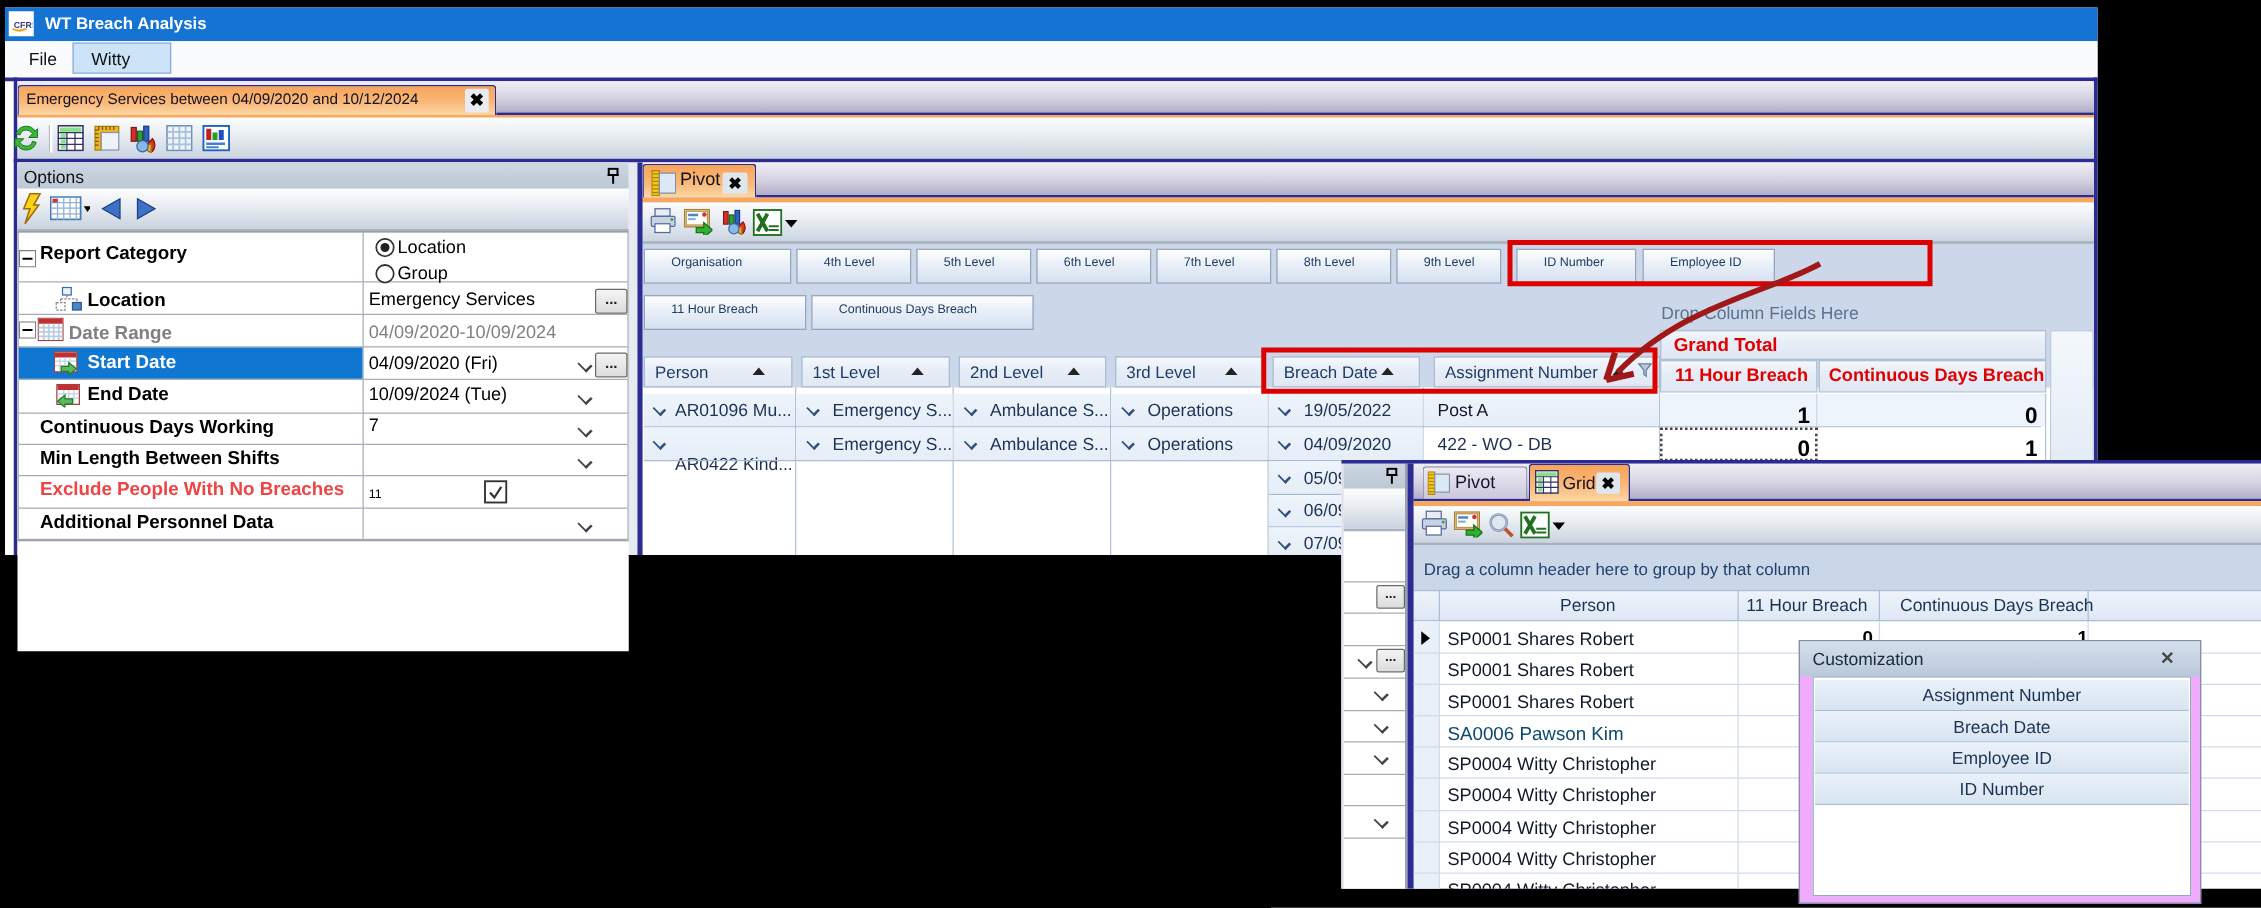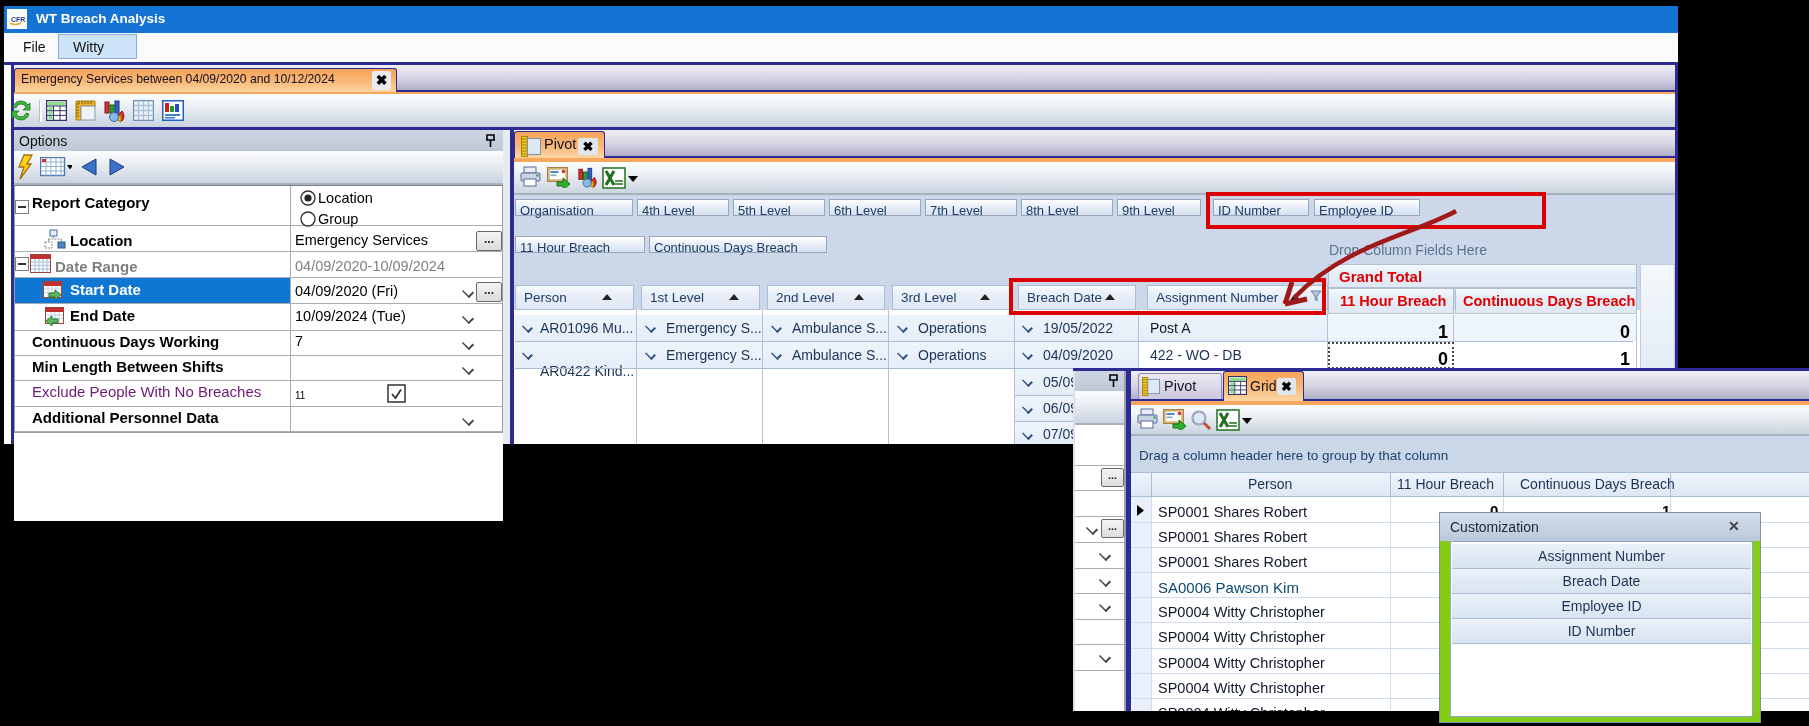--- a/index.html
+++ b/index.html
@@ -5,21 +5,21 @@
 .tx{position:absolute;white-space:nowrap;}
 .grad-strip{background:linear-gradient(#efeef4,#d5d2e2 55%,#b0adc8);}
 .grad-tool{background:linear-gradient(#fcfdfe,#e8ecf1 45%,#c9d3df);}
 .grad-hdr{background:linear-gradient(#cdd6e2,#bdc8d6);}
 .grad-orange{background:linear-gradient(#f7a45a,#f9b878 55%,#fcd7a4);}
 .grad-cell{background:linear-gradient(#f4f8fc,#e6edf7 40%,#dfe8f4);}
 .navy{background:#2b2b92;}
 .dots{position:absolute;background:linear-gradient(#f4f4f4,#dcdcdc);border:1px solid #6a6a6a;border-radius:2px;text-align:center;font-weight:bold;color:#222;}
 .chevd{width:8px;height:8px;border-right:2px solid #444;border-bottom:2px solid #444;transform:rotate(45deg) scale(1,0.72);}
 .cv{position:absolute;width:7px;height:7px;border-right:2px solid #30507e;border-bottom:2px solid #30507e;transform:rotate(45deg) scale(1,0.7);}
-.fbtn{position:absolute;height:17px;box-sizing:border-box;border:1px solid #97a6bb;background:linear-gradient(#feffff,#e9eff8 45%,#d5e1f0);color:#1e3c64;font-size:13px;line-height:22px;padding-left:4px;}
+.fbtn{position:absolute;height:28px;box-sizing:border-box;border:1px solid #97a6bb;background:linear-gradient(#feffff,#e9eff8 45%,#d5e1f0);color:#1e3c64;font-size:10px;line-height:22px;padding-left:21px;}
 .phdr{position:absolute;height:25px;box-sizing:border-box;border:1px solid #a9bcd4;background:linear-gradient(#f6f9fd,#e8eef8 40%,#dfe8f4);color:#1e3c64;font-size:13.5px;line-height:23px;padding-left:8px;}
 .pcell{position:absolute;height:25px;box-sizing:border-box;background:linear-gradient(#eef4fb,#e5edf8);color:#1c3254;font-size:14px;line-height:24px;}
 .st{position:absolute;width:0;height:0;border-left:5px solid transparent;border-right:5px solid transparent;border-bottom:6px solid #222;}
 </style></head><body>
 
 <div class="a" id="mainwin" style="left:4px;top:6px;width:1674px;height:438px;background:#fff;">
 
   <div class="a" style="left:0;top:0;width:1674px;height:27px;background:#1573d3;"></div>
   <div class="a" style="left:3px;top:3px;width:20px;height:20px;background:#fff;"></div>
   <svg class="a" style="left:4px;top:6px;" width="18" height="14" viewBox="0 0 18 14">
@@ -247,21 +247,21 @@
     <div class="a chevd" style="left:449px;top:183px;"></div>
 
     <div class="tx" style="left:18px;top:203px;font-size:15px;font-weight:bold;color:#000;">Continuous Days Working</div>
     <div class="tx" style="left:281px;top:203px;font-size:14.5px;color:#000;">7</div>
     <div class="a chevd" style="left:449px;top:209px;"></div>
 
     <div class="tx" style="left:18px;top:228px;font-size:15px;font-weight:bold;color:#000;">Min Length Between Shifts</div>
     <div class="tx" style="left:281px;top:228px;font-size:10px;color:#000;margin-top:32px;">11</div>
     <div class="a chevd" style="left:449px;top:234px;"></div>
 
-    <div class="tx" style="left:18px;top:253px;font-size:15px;font-weight:normal;color:#701a75;text-align:right;">Exclude People With No Breaches</div>
+    <div class="tx" style="left:18px;top:253px;font-size:15px;font-weight:bold;color:#ef4444;text-align:right;">Exclude People With No Breaches</div>
     <svg class="a" style="left:373px;top:254px;" width="20" height="20" viewBox="0 0 20 20">
         <rect x="1" y="1" width="17" height="17" fill="#fff" stroke="#333" stroke-width="1.5"></rect>
         <path d="M5 10 l3.5 4 L14 5.5" stroke="#333" stroke-width="1.8" fill="none"></path>
       </svg>
 
     <div class="tx" style="left:18px;top:279px;font-size:15px;font-weight:bold;color:#000;">Additional Personnel Data</div>
     <div class="a chevd" style="left:449px;top:285px;"></div>
   </div>
 
   <div class="a" style="left:499px;top:124px;width:7px;height:314px;background:#e7eaf2;"></div>
@@ -566,21 +566,21 @@
   <div class="tx" style="left:85px;top:287px;font-size:14.5px;color:#10182a;">SP0004 Witty Christopher</div>
   <div class="tx" style="left:85px;top:312px;font-size:14.5px;color:#10182a;">SP0004 Witty Christopher</div>
   <div class="tx" style="left:85px;top:337px;font-size:14.5px;color:#10182a;">SP0004 Witty Christopher</div>
   <svg class="a" style="left:63px;top:136px;" width="9" height="13" viewBox="0 0 9 13">
       <path d="M1 1 L8 6.5 L1 12 Z" fill="#000"></path>
     </svg>
   <div class="tx" style="left:417px;top:134px;font-size:15px;font-weight:bold;color:#000;">0</div>
   <div class="tx" style="left:589px;top:134px;font-size:15px;font-weight:bold;color:#000;">1</div>
 </div>
 
-<div class="a" id="dlg" style="left:1439px;top:512px;width:322px;height:211px;background:#84cc16;border:1px solid #7e90a5;box-sizing:border-box;">
+<div class="a" id="dlg" style="left:1439px;top:512px;width:322px;height:211px;background:#f0abfc;border:1px solid #7e90a5;box-sizing:border-box;">
   <div class="a" style="left:0;top:0;width:320px;height:28px;background:linear-gradient(#d4dfeb,#b9c8da);"></div>
   <div class="tx" style="left:10px;top:6px;font-size:14px;color:#1a2a3a;">Customization</div>
   <div class="tx" style="left:288px;top:5px;font-size:14px;font-weight:bold;color:#444;">✕</div>
   <div class="a" style="left:10px;top:28px;width:303px;height:176px;background:#fff;border:1px solid #93a9bf;box-sizing:border-box;"></div>
   <div class="a" style="left:12px;top:31px;width:299px;height:25px;background:linear-gradient(#eaf1f9,#d8e4f1);border-bottom:1px solid #a9bcd0;box-sizing:border-box;text-align:center;font-size:14px;color:#1c3254;line-height:24px;">Assignment Number</div>
   <div class="a" style="left:12px;top:56px;width:299px;height:25px;background:linear-gradient(#eaf1f9,#d8e4f1);border-bottom:1px solid #a9bcd0;box-sizing:border-box;text-align:center;font-size:14px;color:#1c3254;line-height:24px;">Breach Date</div>
   <div class="a" style="left:12px;top:81px;width:299px;height:25px;background:linear-gradient(#eaf1f9,#d8e4f1);border-bottom:1px solid #a9bcd0;box-sizing:border-box;text-align:center;font-size:14px;color:#1c3254;line-height:24px;">Employee ID</div>
   <div class="a" style="left:12px;top:106px;width:299px;height:25px;background:linear-gradient(#eaf1f9,#d8e4f1);border-bottom:1px solid #a9bcd0;box-sizing:border-box;text-align:center;font-size:14px;color:#1c3254;line-height:24px;">ID Number</div>
 </div>
 

